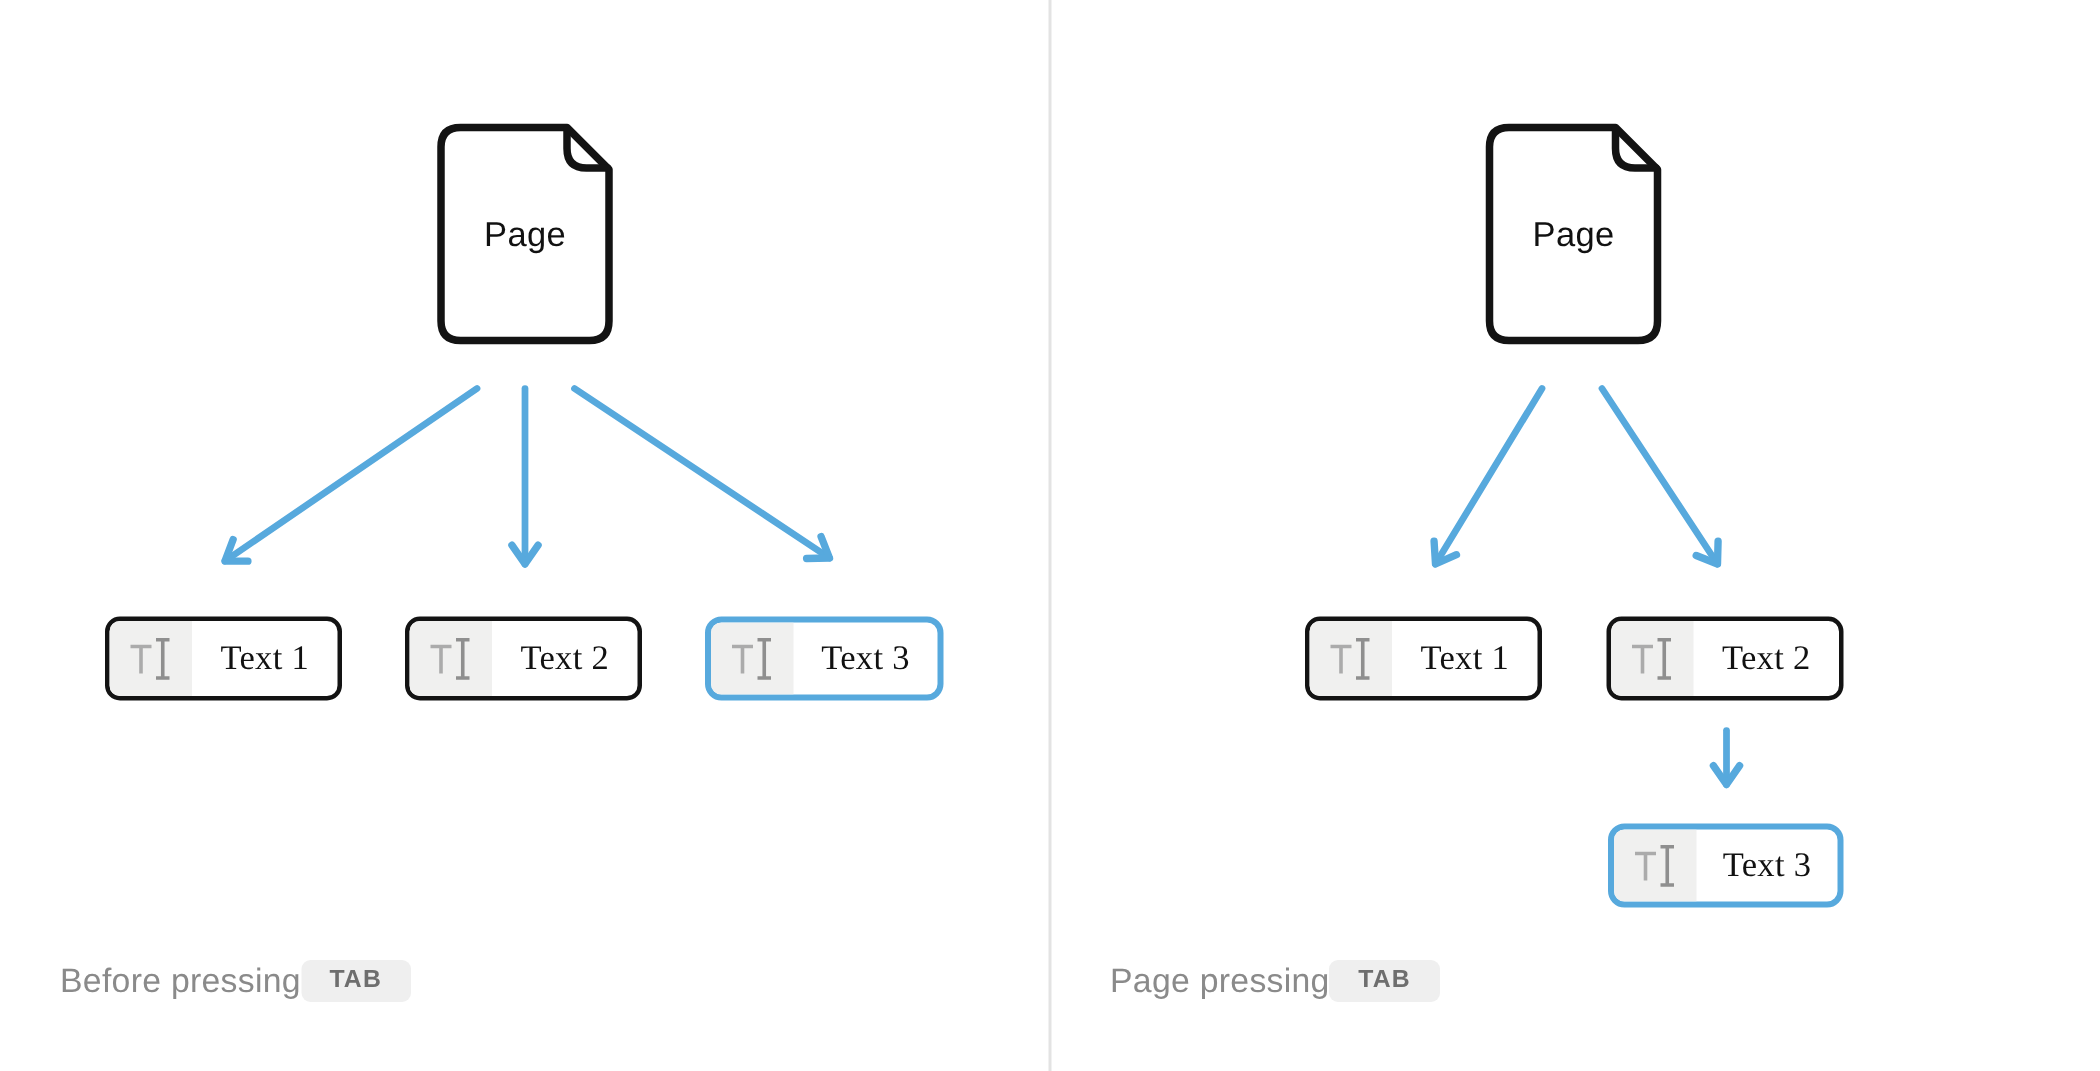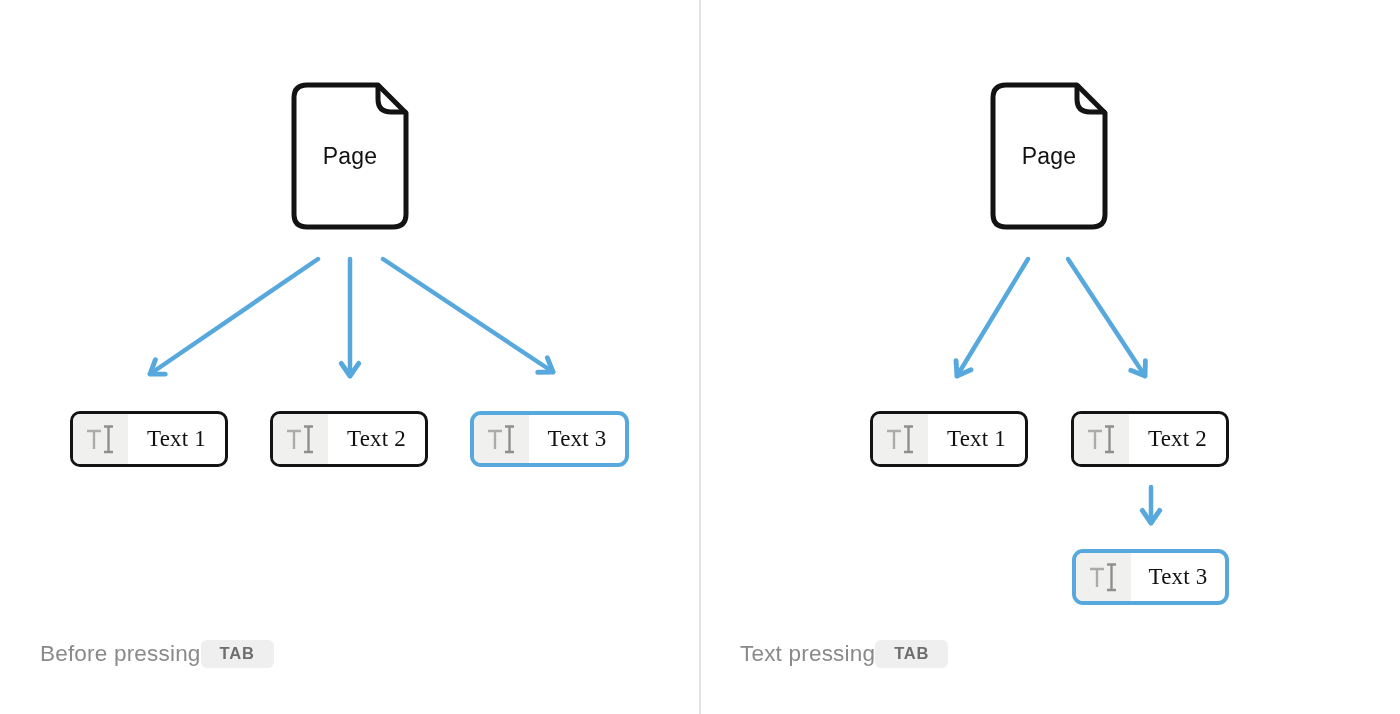--- a/index.html
+++ b/index.html
@@ -148,19 +148,19 @@
       <span class="icon-area">
         <svg width="34" height="34" viewBox="0 0 34 34">
           <path class="ti-t" d="M3 9 H17 M10 9 V27"></path>
           <path class="ti-beam" d="M20 4.5 H29 M24.5 4.5 V30 M20 30 H29"></path>
         </svg>
       </span>
       <span class="block-label">Text 3</span>
     </div>
 
     <div class="caption">
-      <span class="caption-text">Text pressing</span>
+      <span class="caption-text">Page pressing</span>
       <span class="key-badge">TAB</span>
     </div>
   </div>
 
   <div class="divider"></div>
 </div>
 
 </body></html>

